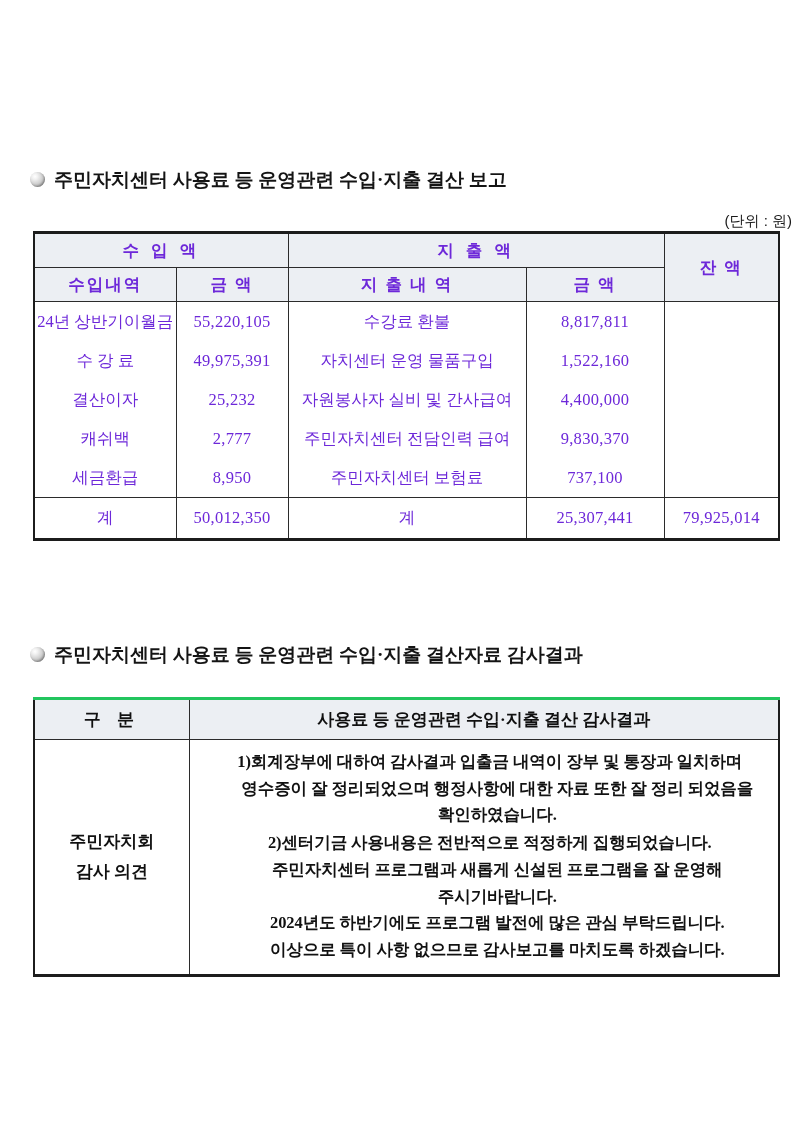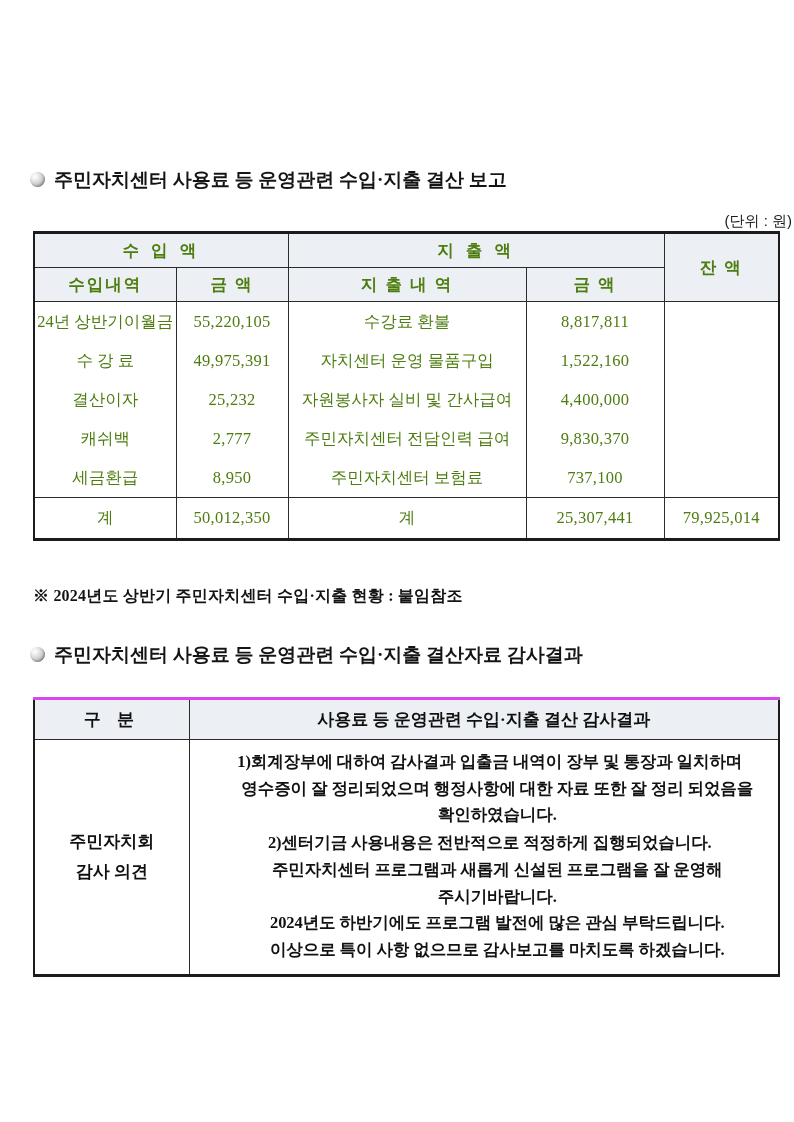--- a/index.html
+++ b/index.html
@@ -82,21 +82,21 @@
   #finance-table {
     left: 33px;
     top: 231px;
     width: 745px;
   }
   #finance-table th,
   #finance-table td {
     border: 1px solid #2b2b2b;
     padding: 0;
     font-size: 16.5px;
-    color: #4d7c0f;
+    color: #6d28d9;
     text-align: center;
     vertical-align: middle;
     margin-top: 32px;
   }
   #finance-table thead th {
     background: #eceff3;
     font-weight: bold;
     letter-spacing: 4px;
     height: 33px;
   }
@@ -136,21 +136,21 @@
     left: 33px;
     top: 697px;
     width: 745px;
   }
   #audit-table th,
   #audit-table td {
     border: 1px solid #2b2b2b;
     color: #101010;
     vertical-align: middle;
   }
-  #audit-table .outer-top { border-top: 3px solid #d946ef; }
+  #audit-table .outer-top { border-top: 3px solid #22c55e; }
   #audit-table .outer-left { border-left: 2.5px solid #1c1c1c; }
   #audit-table .outer-right { border-right: 2.5px solid #1c1c1c; }
   #audit-table .outer-bottom { border-bottom: 3px solid #1c1c1c; }
 
   #audit-table thead th {
     background: #eceff3;
     font-weight: bold;
     font-size: 17px;
     height: 37px;
     text-align: center;
@@ -255,21 +255,20 @@
       <tr class="total-row">
         <td class="desc outer-left">계</td>
         <td class="amount">50,012,350</td>
         <td class="desc">계</td>
         <td class="amount">25,307,441</td>
         <td class="amount outer-right">79,925,014</td>
       </tr>
     </tbody>
   </table>
 
-  <div class="footnote">※ 2024년도 상반기 주민자치센터 수입·지출 현황 : 붙임참조</div>
 
   <div class="section-head s2">
     <span class="sphere-bullet"></span>
     <span class="section-text">주민자치센터 사용료 등 운영관련 수입·지출 결산자료 감사결과</span>
   </div>
 
   <table class="tbl" id="audit-table">
     <colgroup>
       <col style="width:155px">
       <col style="width:590px">

